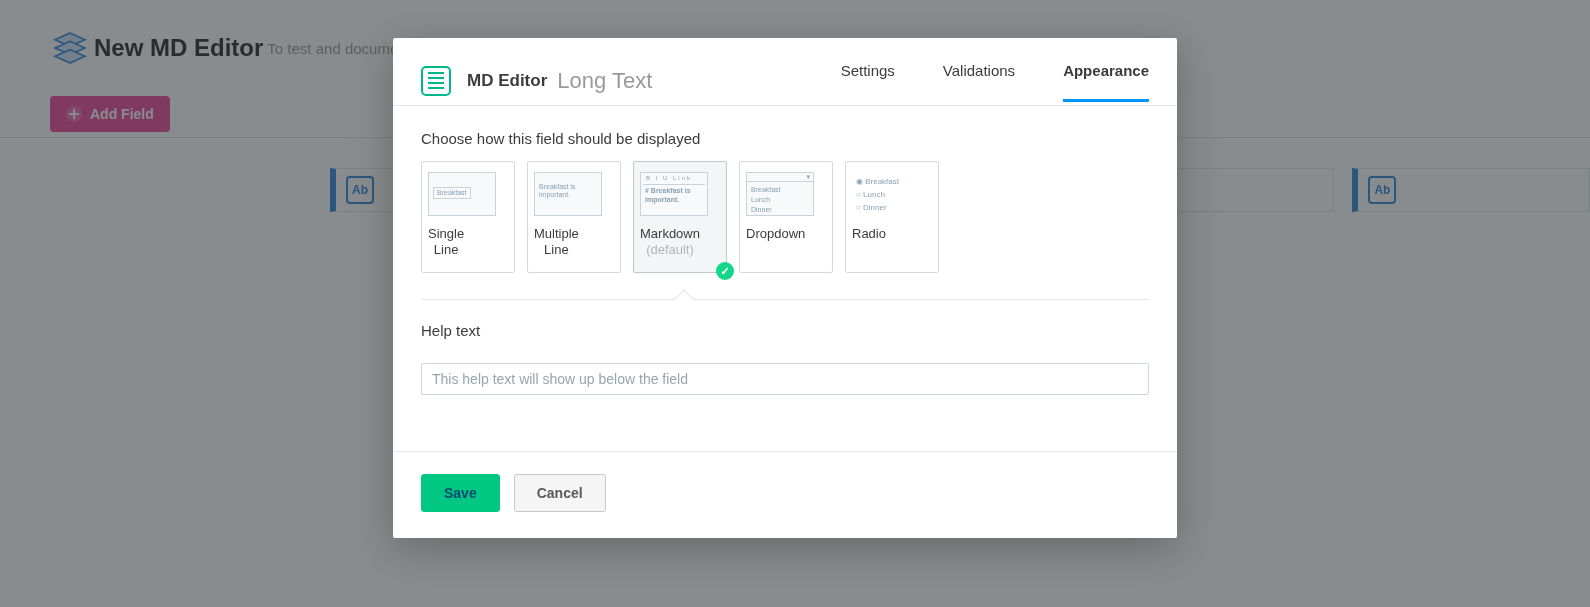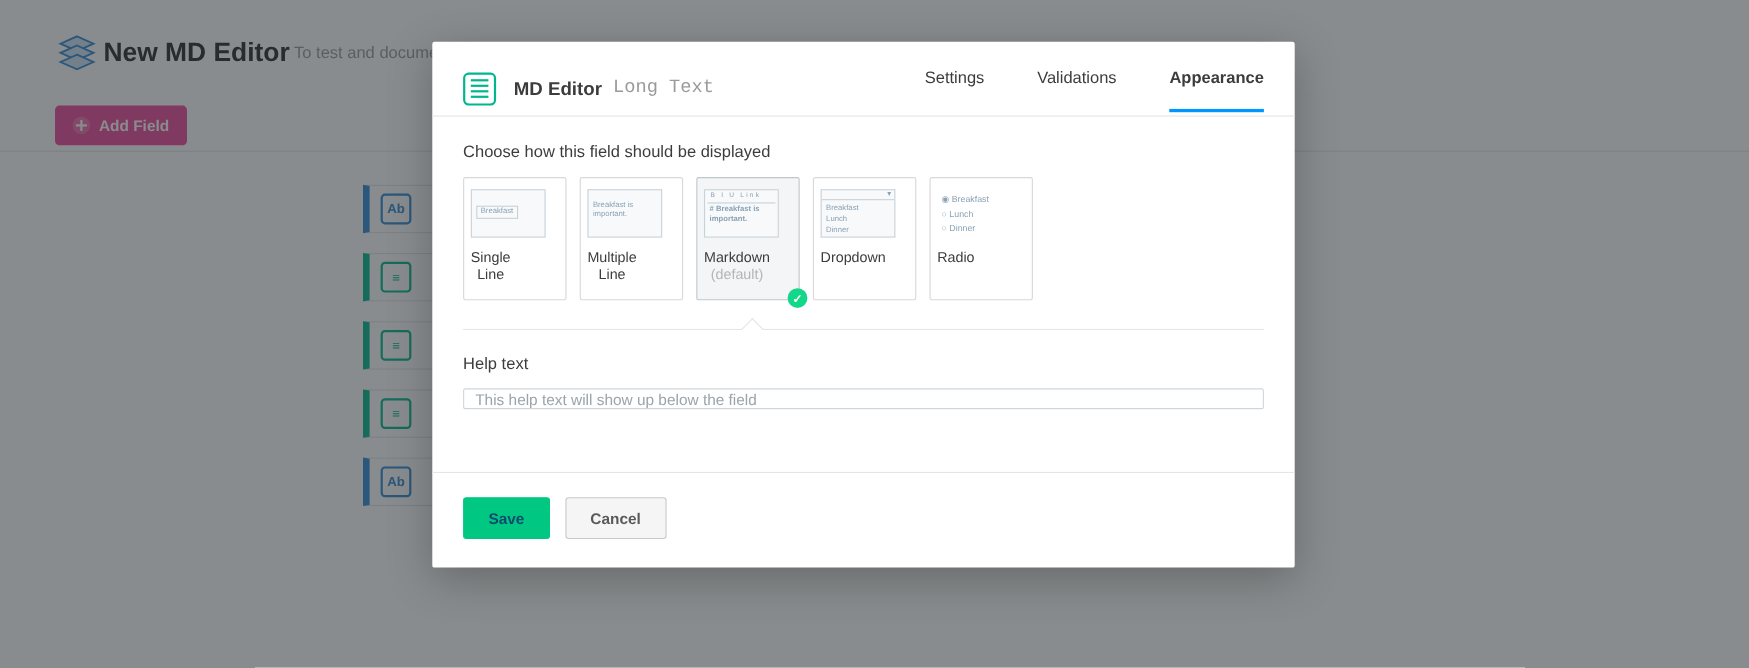--- a/index.html
+++ b/index.html
@@ -101,21 +101,21 @@
     height: 100%;
     display: flex;
     align-items: center;
     border-bottom: 3px solid #2d89d6;
     padding: 0 4px;
   }
 
   .field-list {
     padding: 30px 0 0 330px;
     display: flex;
-    flex-direction: column;
+    flex-direction: row;
     gap: 18px;
   }
   .field-row {
     width: 700px;
     height: 44px;
     border: 1px solid #dfe5ea;
     background: #fff;
     border-left: 6px solid #00b78d;
     display: flex;
     align-items: center;
@@ -177,23 +177,22 @@
   .modal-header .field-icon i {
     display: block; height: 2px; background: var(--green);
   }
   .modal-title {
     font-size: 17px;
     font-weight: 600;
     color: #3c3c3c;
     margin-right: 10px;
   }
   .modal-subtitle {
-    font-size: 17px;
+    font-size: 22px;
     color: #9a9a9a;
-    font-family: Liberation Mono, monospace;
   }
   .modal-tabs {
     margin-left: auto;
     display: flex;
     gap: 48px;
     height: 100%;
     align-items: flex-start;
   }
   .modal-tab {
     font-size: 15px;
@@ -315,21 +314,22 @@
 
   .help-section {
     margin-top: 26px;
     border-top: 1px solid var(--border-light);
     padding-top: 22px;
     position: relative;
   }
 
   .help-input {
     width: 100%;
-    height: 19px;
+    height: 32px;
+    margin-top: 10px;
     border: 1px solid #cfd6db;
     border-radius: 2px;
     padding: 0 10px;
     font-size: 14px;
     color: #333;
   }
   .help-input::placeholder { color: #9aa4ab; }
 
   .modal-footer {
     border-top: 1px solid var(--border-light);

